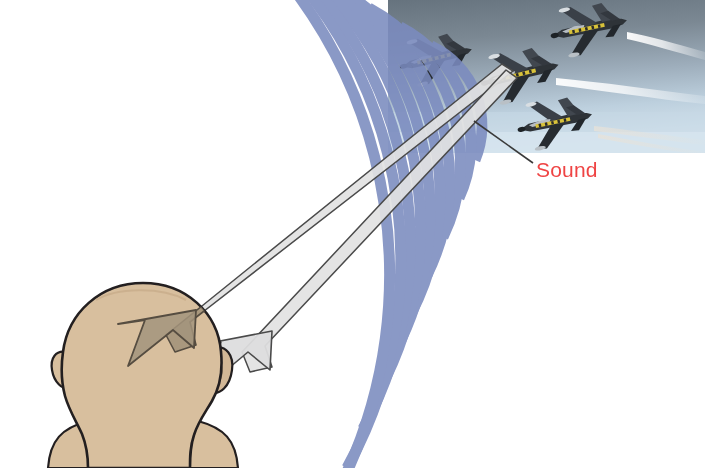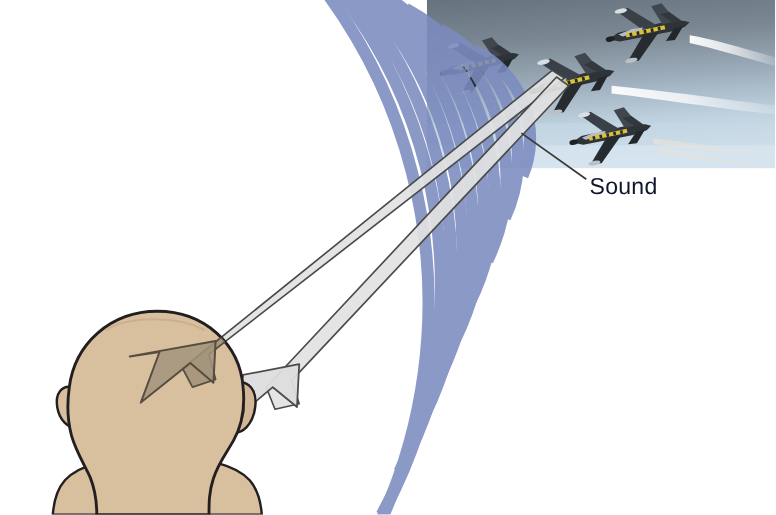--- a/index.html
+++ b/index.html
@@ -21,21 +21,21 @@
     left: 0;
     width: 705px;
     height: 468px;
   }
   #sound-label {
     position: absolute;
     left: 536px;
     top: 159px;
     font-family: "Liberation Sans", sans-serif;
     font-size: 21px;
-    color: #0f172a;
+    color: #ef4444;
     letter-spacing: 0.2px;
     white-space: nowrap;
     line-height: 1;
   }
 </style>
 </head>
 <body>
 
 <div id="stage">
 

